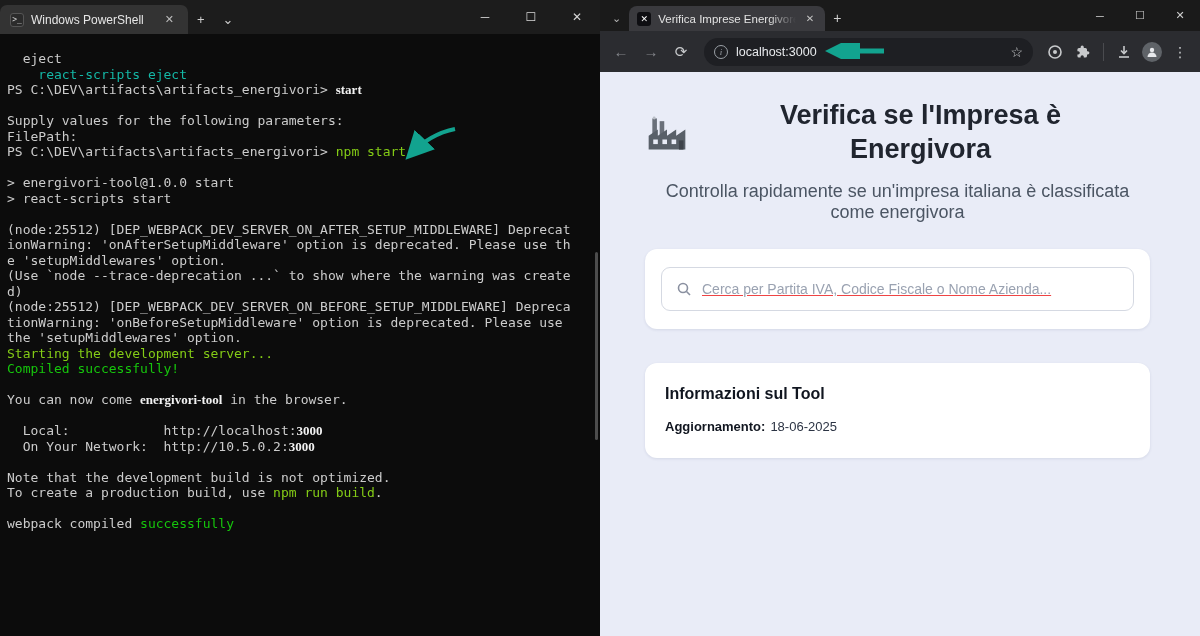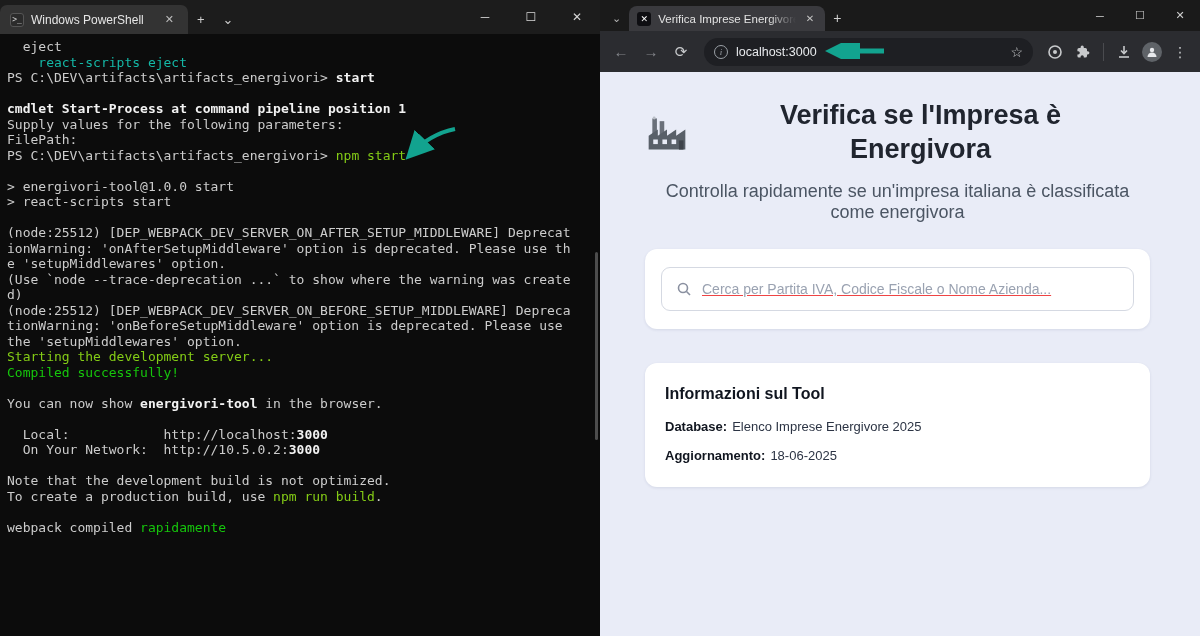--- a/index.html
+++ b/index.html
@@ -13,27 +13,27 @@
               height:29px; padding:0 10px 0 10px; min-width:188px; border-radius:7px 7px 0 0;
               font-size:12px; }
   .ps-icon { width:14px; height:14px; background:#2b2b2b; border:1px solid #555; border-radius:3px;
              color:#cfcfcf; font-size:8px; line-height:12px; text-align:center; font-family:"DejaVu Sans Mono",monospace; }
   .term-tab-title { flex:1; white-space:nowrap; }
   .term-tab-close { color:#bdbdbd; font-size:11px; padding:2px 4px; }
   .term-tabbar-btn { color:#cfcfcf; font-size:13px; padding:0 9px; height:29px; display:flex; align-items:center; }
   .term-win-controls { margin-left:auto; display:flex; height:34px; }
   .win-btn { width:46px; height:34px; display:flex; align-items:center; justify-content:center;
              color:#d6d6d6; font-size:12px; }
-  .term-body { position:relative; padding:5px 0 0 7px; font-family:"DejaVu Sans Mono", monospace;
+  .term-body { position:relative; padding:17px 0 0 7px; font-family:"DejaVu Sans Mono", monospace;
                font-size:13px; line-height:15.5px; color:#cccccc; }
   .tline { white-space:pre; height:15.5px; }
   .c-gray  { color:#14b8a6; }
   .c-blue  { color:#84cc16; }
   .c-green { color:#16c60c; }
-  .c-bold  { font-weight:bold; color:#f2f2f2; }
+  .c-bold  { font-weight:bold; color:#f2f2f2;font-family:Liberation Serif, serif; }
   .term-scrollbar { position:absolute; right:2px; top:252px; width:3px; height:188px; background:#4d4d4d; border-radius:2px; }
 
   .annotation-arrow { position:absolute; pointer-events:none; }
 
   
   .browser-window { position:relative; width:600px; height:636px; background:#e9ecf7; flex:0 0 600px; display:flex; flex-direction:column; }
   .tabstrip { height:31px; background:#1a1a1a; display:flex; align-items:flex-end; }
   .tab-search-btn { color:#b8b8b8; font-size:11px; padding:0 8px 6px 12px; }
   .browser-tab { display:flex; align-items:center; gap:7px; background:#3a3a3e; color:#e2e2e2;
                  height:25px; margin-bottom:0; padding:0 8px; width:196px; border-radius:8px 8px 0 0; font-size:11.5px; }
@@ -97,48 +97,47 @@
       <div class="win-btn">─</div>
       <div class="win-btn">☐</div>
       <div class="win-btn">✕</div>
     </div>
   </div>
   <div class="term-body">
       <div class="tline"><span>  eject</span></div>
       <div class="tline"><span class="c-gray">    react-scripts eject</span></div>
       <div class="tline"><span>PS C:\DEV\artifacts\artifacts_energivori&gt; </span><span class="c-bold">start</span></div>
       <div class="tline">&nbsp;</div>
-      <div class="tline"><span class="c-bold">cmdlet Start-Process at command pipeline position 1</span></div>
       <div class="tline"><span>Supply values for the following parameters:</span></div>
       <div class="tline"><span>FilePath:</span></div>
       <div class="tline"><span>PS C:\DEV\artifacts\artifacts_energivori&gt; </span><span class="c-blue">npm start</span></div>
       <div class="tline">&nbsp;</div>
       <div class="tline"><span>&gt; energivori-tool@1.0.0 start</span></div>
       <div class="tline"><span>&gt; react-scripts start</span></div>
       <div class="tline">&nbsp;</div>
       <div class="tline"><span>(node:25512) [DEP_WEBPACK_DEV_SERVER_ON_AFTER_SETUP_MIDDLEWARE] Deprecat</span></div>
       <div class="tline"><span>ionWarning: 'onAfterSetupMiddleware' option is deprecated. Please use th</span></div>
       <div class="tline"><span>e 'setupMiddlewares' option.</span></div>
       <div class="tline"><span>(Use `node --trace-deprecation ...` to show where the warning was create</span></div>
       <div class="tline"><span>d)</span></div>
       <div class="tline"><span>(node:25512) [DEP_WEBPACK_DEV_SERVER_ON_BEFORE_SETUP_MIDDLEWARE] Depreca</span></div>
       <div class="tline"><span>tionWarning: 'onBeforeSetupMiddleware' option is deprecated. Please use</span></div>
       <div class="tline"><span>the 'setupMiddlewares' option.</span></div>
       <div class="tline"><span class="c-blue">Starting the development server...</span></div>
       <div class="tline"><span class="c-green">Compiled successfully!</span></div>
       <div class="tline">&nbsp;</div>
-      <div class="tline"><span>You can now show </span><span class="c-bold">energivori-tool</span><span> in the browser.</span></div>
+      <div class="tline"><span>You can now come </span><span class="c-bold">energivori-tool</span><span> in the browser.</span></div>
       <div class="tline">&nbsp;</div>
       <div class="tline"><span>  Local:            http://localhost:</span><span class="c-bold">3000</span></div>
       <div class="tline"><span>  On Your Network:  http://10.5.0.2:</span><span class="c-bold">3000</span></div>
       <div class="tline">&nbsp;</div>
       <div class="tline"><span>Note that the development build is not optimized.</span></div>
       <div class="tline"><span>To create a production build, use </span><span class="c-blue">npm run build</span><span>.</span></div>
       <div class="tline">&nbsp;</div>
-      <div class="tline"><span>webpack compiled </span><span class="c-green">rapidamente</span></div>
+      <div class="tline"><span>webpack compiled </span><span class="c-green">successfully</span></div>
     </div>
   <div class="term-scrollbar"></div>
 
   <svg class="annotation-arrow" style="left:398px; top:122px;" width="62" height="44">
     <defs>
       <marker id="ah1" markerWidth="7" markerHeight="7" refX="5" refY="3.5" orient="auto">
         <path d="M0,0 L7,3.5 L0,7 z" fill="#12a38f"></path>
       </marker>
     </defs>
     <path d="M57,7 Q32,12 13,32" stroke="#12a38f" stroke-width="4" fill="none" marker-end="url(#ah1)"></path>
@@ -225,21 +224,20 @@
             <circle cx="7" cy="7" r="4.5"></circle>
             <path d="M10.5 10.5 14 14"></path>
           </svg>
         <input type="text" placeholder="Cerca per Partita IVA, Codice Fiscale o Nome Azienda..." style="">
       </div>
     </div>
 
     <div class="card info-card">
       <div class="info-title">Informazioni sul Tool</div>
       <div id="info-rows">
-          <div class="info-row"><span class="lbl">Database:</span><span>Elenco Imprese Energivore 2025</span></div>
           <div class="info-row"><span class="lbl">Aggiornamento:</span><span>18-06-2025</span></div>
         </div>
     </div>
   </div>
 
   <svg class="annotation-arrow" style="left:222px; top:43px;" width="66" height="16">
     <defs>
       <marker id="ah2" markerWidth="7" markerHeight="7" refX="5" refY="3.5" orient="auto">
         <path d="M0,0 L7,3.5 L0,7 z" fill="#12a38f"></path>
       </marker>

